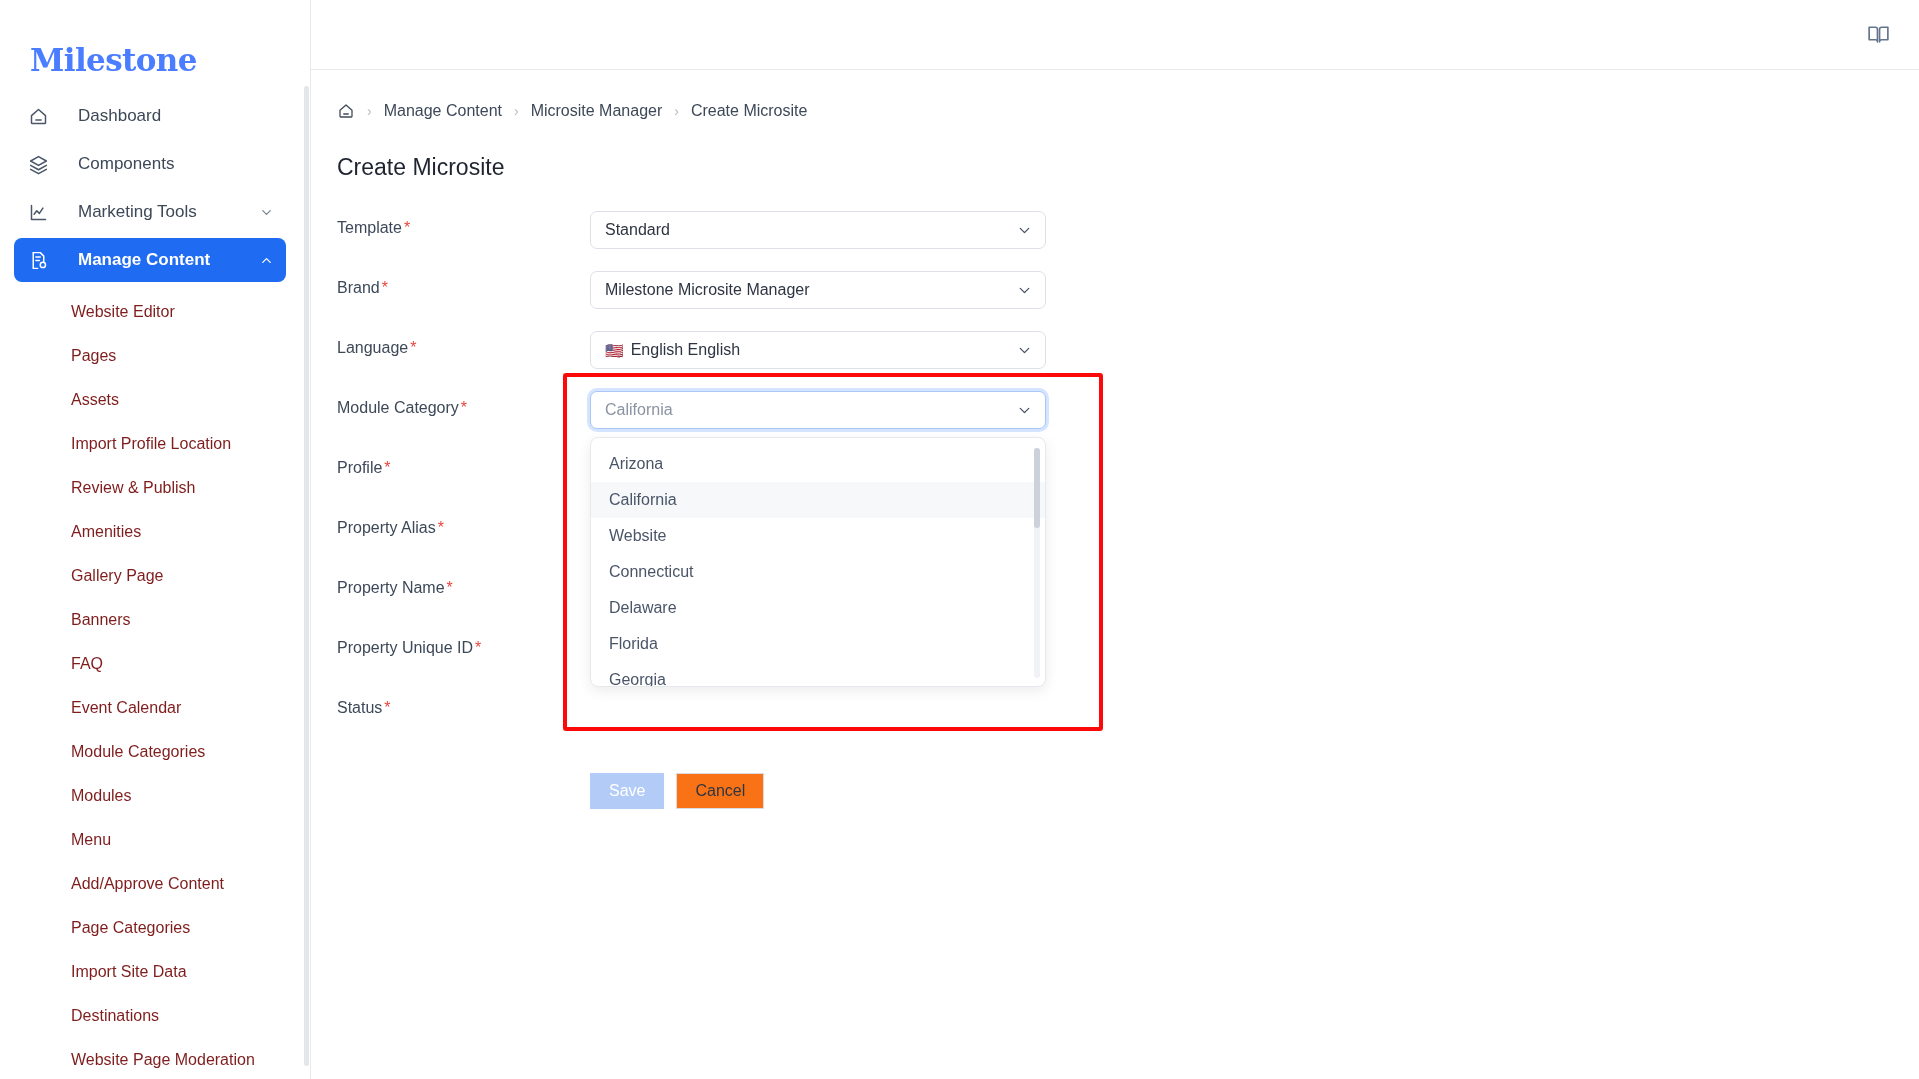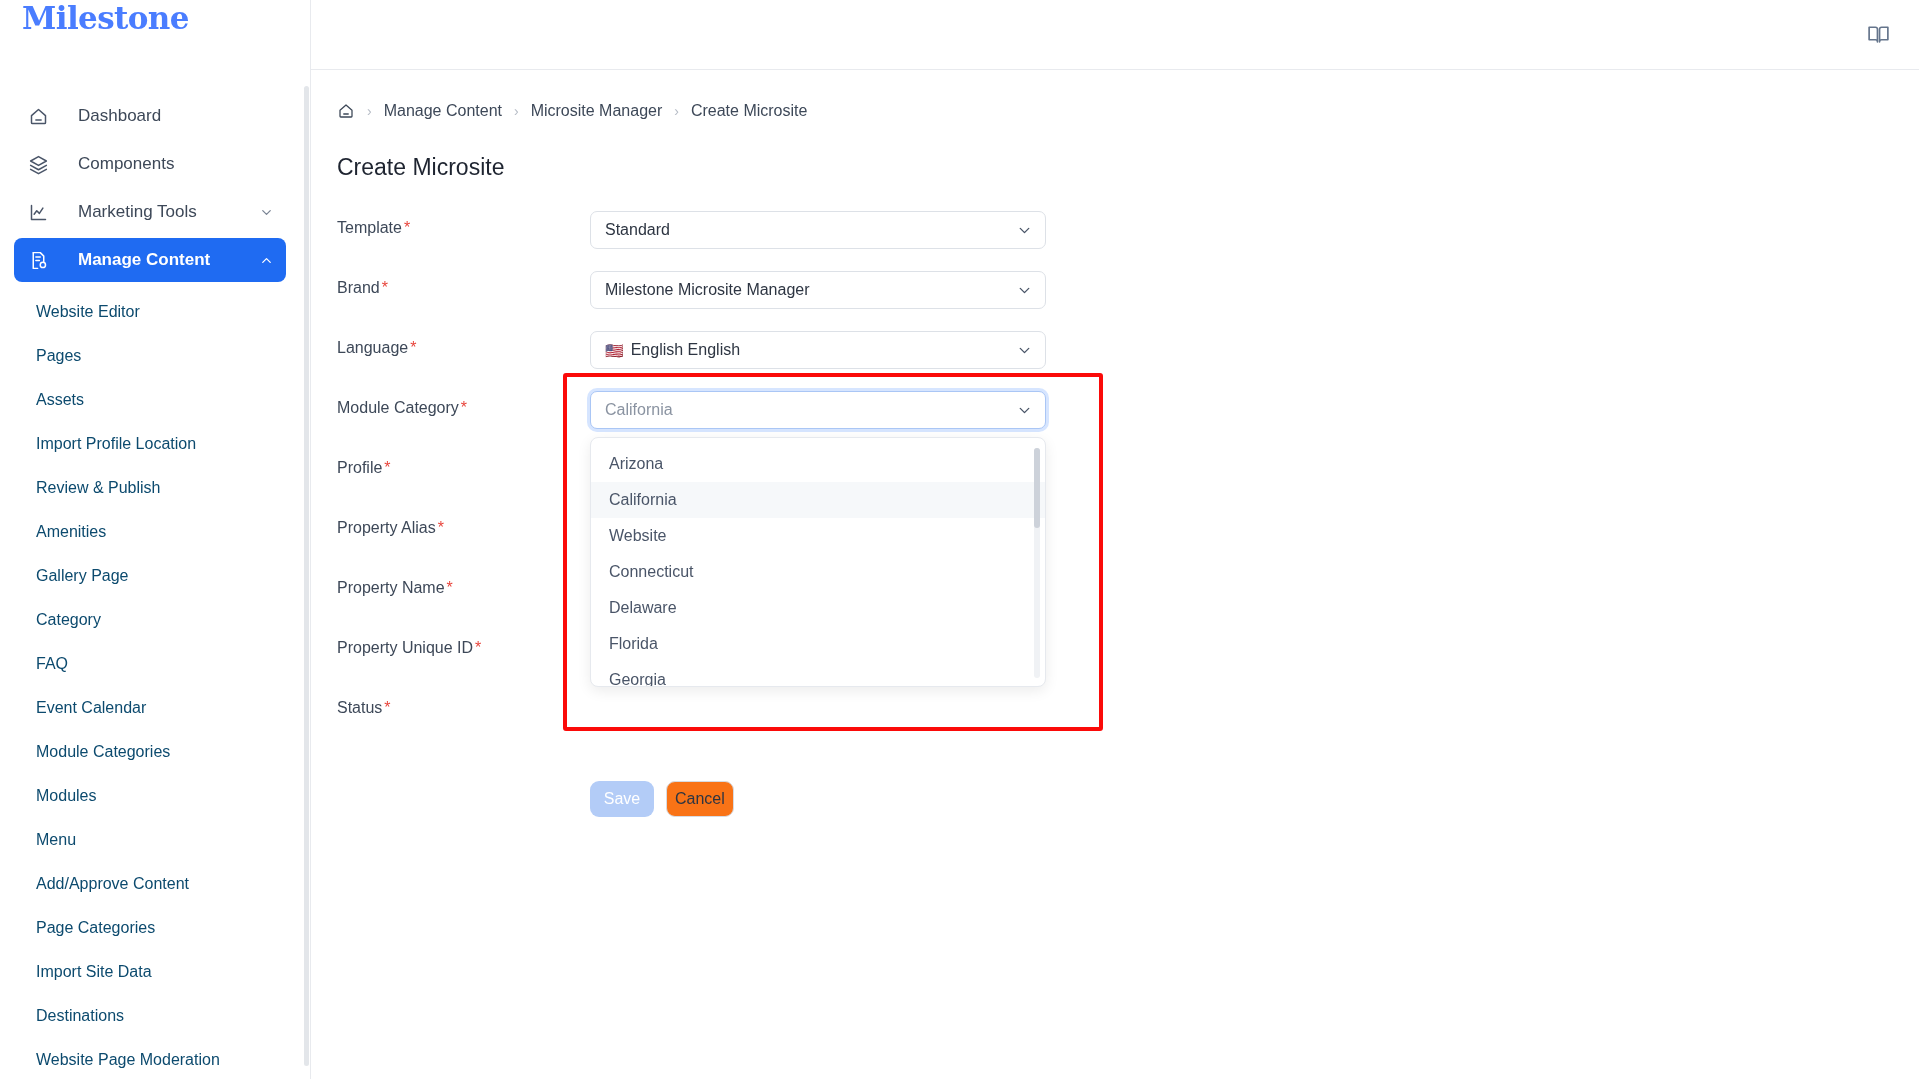--- a/index.html
+++ b/index.html
@@ -16,22 +16,22 @@
     width: 311px;
     height: 1079px;
     background: #ffffff;
     border-right: 1px solid #e8eaee;
     flex: 0 0 311px;
     position: relative;
     overflow: hidden;
   }
   .brand {
     height: 78px;
-    display: flex; align-items: flex-start;
-    padding-left: 22px;
+    display: flex; align-items: flex-end;
+    padding-left: 30px;
   }
   .brand-logo {
     font-family: "DejaVu Serif", serif;
     font-size: 31px;
     font-weight: 700;
     color: #4a7dff;
     letter-spacing: -0.6px;
   }
   .nav-top { padding-top: 12px; }
   .nav-item {
@@ -52,23 +52,23 @@
   .nav-item.active {
     background: #1f6bf2;
     color: #ffffff;
     font-weight: 700;
   }
   .nav-item.active .ic { color: #ffffff; }
   .submenu { margin-top: 8px; }
   .sub-item {
     height: 44px;
     display: flex; align-items: center;
-    padding-left: 36px;
+    padding-left: 71px;
     font-size: 16px;
-    color: #0c4a6e;
+    color: #7f1d1d;
     cursor: pointer;
   }
   .sb-track {
     position: absolute; top: 86px; right: 1px;
     width: 5px; height: 980px;
     background: #e3e6ea; border-radius: 3px;
   }
 
   
   .main { flex: 1; height: 1079px; display: flex; flex-direction: column; background: #fff; }
@@ -172,27 +172,26 @@
     width: 540px; height: 358px;
     border: 4px solid #fb0a09;
     border-radius: 3px;
     pointer-events: none;
     z-index: 40;
   }
 
   .actions { display: flex; gap: 12px; margin-top: 22px; }
   .btn {
     height: 36px; min-width: 64px;
-    border-radius: 9px;
+    border-radius: 0;
     font-size: 16px;
     display: flex; align-items: center; justify-content: center;
-    padding: 0 8px;
+    padding: 0 18px;
     cursor: pointer;
     border: 1px solid transparent;
-    margin-top: 8px;
   }
   .btn-save { background: #b3ccf7; color: #ffffff; }
   .btn-cancel { background: #f97316; color: #2d3542; border: 1px solid #d7dbe2; }
 </style>
 </head>
 <body>
 
 <div class="app">
 
   <aside class="sidebar">
@@ -272,21 +271,21 @@
         <div class="sub-item">
             <span>Review &amp; Publish</span>
           </div>
         <div class="sub-item">
             <span>Amenities</span>
           </div>
         <div class="sub-item">
             <span>Gallery Page</span>
           </div>
         <div class="sub-item">
-            <span>Category</span>
+            <span>Banners</span>
           </div>
         <div class="sub-item">
             <span>FAQ</span>
           </div>
         <div class="sub-item">
             <span>Event Calendar</span>
           </div>
         <div class="sub-item">
             <span>Module Categories</span>
           </div>

